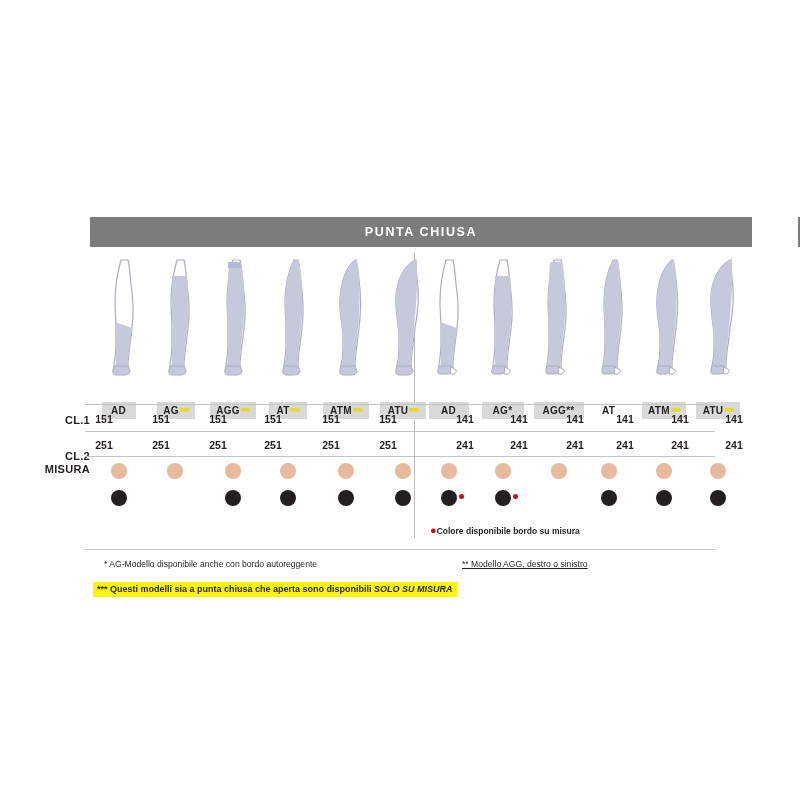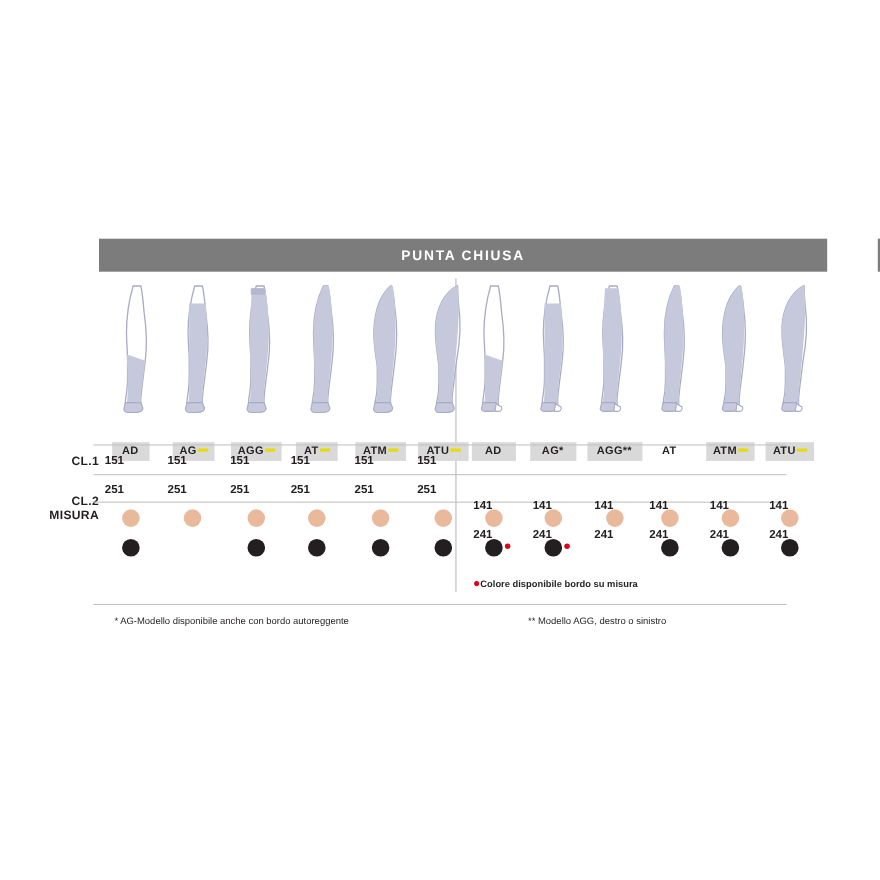--- a/index.html
+++ b/index.html
@@ -132,21 +132,21 @@
   #lbl-cl1 { left: 28px; top: 414px; width: 62px; }
   #lbl-cl2 { left: 28px; top: 450px; width: 62px; }
   #lbl-colori { left: 18px; top: 463px; width: 72px; }
 
   
   .value-row {
     position: absolute;
     height: 14px;
   }
   .value-row.left { left: 82px; width: 310px; }
-  .value-row.right { left: 414px; width: 300px; margin-top: 41px; }
+  .value-row.right { left: 440px; width: 300px; }
   .value-cell {
     position: absolute;
     top: 0;
     font-size: 10.5px;
     font-weight: bold;
     text-align: center;
     color: #231f20;
   }
 
   
@@ -202,21 +202,21 @@
     height: 1px;
     background: #c3c3c3;
   }
 
   .foot-note {
     position: absolute;
     font-size: 8.6px;
     color: #231f20;
   }
   #foot-1 { left: 104px; top: 559px; }
-  #foot-2 { left: 480px; top: 559px; }
+  #foot-2 { left: 462px; top: 559px; text-decoration: underline; }
 
   .highlight-note {
     position: absolute;
     left: 93px;
     top: 582px;
     background: #fff500;
     padding: 2px 4px 3px 4px;
     font-size: 9px;
     font-weight: bold;
     color: #231f20;
@@ -469,14 +469,17 @@
 
   <div class="note-red">
     <span class="bullet">●</span><span>Colore disponibile bordo su misura</span>
   </div>
 
   <div class="footer-line"></div>
 
   <div class="foot-note" id="foot-1">* AG-Modello disponibile anche con bordo autoreggente</div>
   <div class="foot-note" id="foot-2">** Modello AGG, destro o sinistro</div>
 
+  <div class="highlight-note">
+    <span>*** Questi modelli sia a punta chiusa che aperta sono disponibili </span><span class="em">SOLO SU MISURA</span>
+  </div>
 
 </div>
 
 </body></html>

